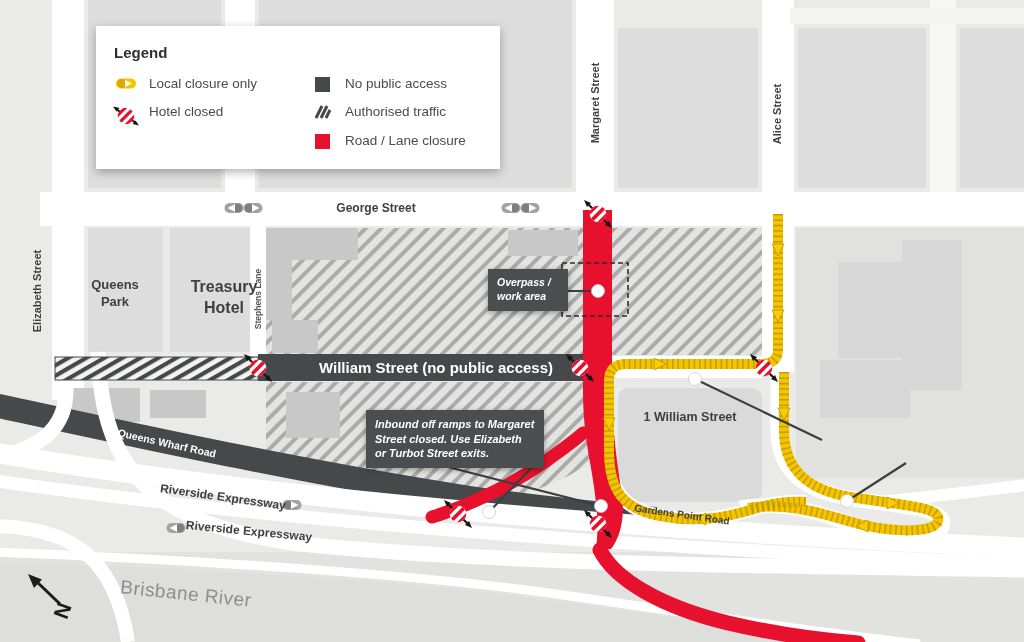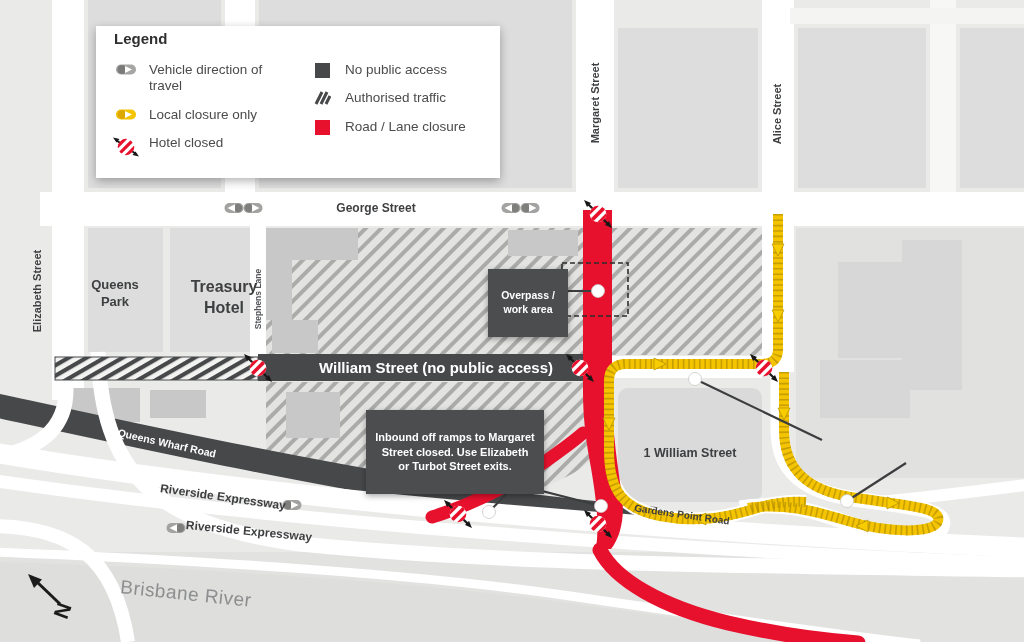--- a/index.html
+++ b/index.html
@@ -8,26 +8,27 @@
     background:#eaeae9;font-family:"Liberation Sans",sans-serif;
     -webkit-font-smoothing:antialiased;
   }
   #map-svg{position:absolute;left:0;top:0;}
   .lbl{position:absolute;font-weight:700;color:#3e3f41;white-space:pre-line;}
   .center{text-align:center;}
   .vert{transform:rotate(-90deg);transform-origin:center;}
   .white{color:#fff;}
   .callout{
     position:absolute;background:#4c4d4f;color:#fff;font-weight:700;
-    text-align:center;padding:20px 9px;font-size:11px;line-height:1.32;
+    text-align:left;padding:7px 9px;font-size:11px;line-height:1.32;
     box-shadow:0 2px 6px rgba(0,0,0,.35);
+    font-style:italic;
   }
   .legend{
     position:absolute;left:96px;top:26px;width:372px;background:#ffffff;
-    box-shadow:0 3px 9px rgba(0,0,0,.3);padding:2px 16px 14px 16px;
+    box-shadow:0 3px 9px rgba(0,0,0,.3);padding:16px 16px 14px 16px;
   }
   .legend-title{font-size:15px;font-weight:700;color:#2f2f30;margin:2px 0 9px 2px;}
   .legend-cols{display:flex;gap:18px;}
   .legend-col{display:flex;flex-direction:column;}
   .legend-col.c1{width:178px;}
   .legend-col.c2{flex:1;}
   .legend-row{display:flex;align-items:flex-start;gap:9px;margin:6px 0;
     font-size:13.5px;color:#4a4b4c;line-height:1.22;font-weight:400;}
   .legend-ic{width:28px;flex-shrink:0;display:flex;justify-content:center;padding-top:1px;}
 </style>
@@ -219,43 +220,33 @@
 <div class="lbl center white" style="left:262px;top:356px;width:348px;font-size:15px;line-height:24px;">William Street (no public access)</div>
 
 <div class="lbl center white" style="left:112px;top:437px;width:110px;font-size:10.5px;transform:rotate(12.5deg);">Queens Wharf Road</div>
 
 <div class="lbl center" style="left:156px;top:490px;width:134px;font-size:12px;transform:rotate(8deg);">Riverside Expressway</div>
 
 <div class="lbl center" style="left:182px;top:524px;width:134px;font-size:12px;transform:rotate(5.5deg);">Riverside Expressway</div>
 
 <div class="lbl center" style="left:620px;top:509px;width:124px;font-size:10px;transform:rotate(8deg);">Gardens Point Road</div>
 
-<div class="lbl center" style="left:618px;top:410px;width:144px;font-size:12.5px;margin-top:36px;">1 William Street</div>
+<div class="lbl center" style="left:618px;top:410px;width:144px;font-size:12.5px;">1 William Street</div>
 
 <div class="lbl" style="left:120px;top:585px;width:170px;font-size:19px;font-weight:400;color:#8d8e8f;letter-spacing:.5px;transform:rotate(6deg);">Brisbane River</div>
 
 <div class="callout" style="left:488px;top:269px;width:62px;font-size:10.5px;">Overpass / work area</div>
 
 <div class="callout" style="left:366px;top:410px;width:160px;">Inbound off ramps to Margaret Street closed. Use Elizabeth or Turbot Street exits.</div>
 
 
 <div class="legend">
   <div class="legend-title">Legend</div>
   <div class="legend-cols">
     <div class="legend-col c1">
-      <div class="legend-row">
-        <span class="legend-ic">
-          <svg width="22" height="13" viewBox="0 0 22 13">
-            <rect x="1" y="1.5" width="20" height="10" rx="5" fill="#a6a6a5"></rect>
-            <circle cx="7" cy="6.5" r="4.5" fill="#7b7b7a"></circle>
-            <path d="M10 3 L17 6.5 L10 10 Z" fill="#fff"></path>
-          </svg>
-        </span>
-        <span>Vehicle direction of travel</span>
-      </div>
       <div class="legend-row">
         <span class="legend-ic">
           <svg width="22" height="13" viewBox="0 0 22 13">
             <rect x="1" y="1.5" width="20" height="10" rx="5" fill="#f4c400"></rect>
             <circle cx="7" cy="6.5" r="4.5" fill="#dca800"></circle>
             <path d="M10 3 L17 6.5 L10 10 Z" fill="#fff"></path>
           </svg>
         </span>
         <span>Local closure only</span>
       </div>

